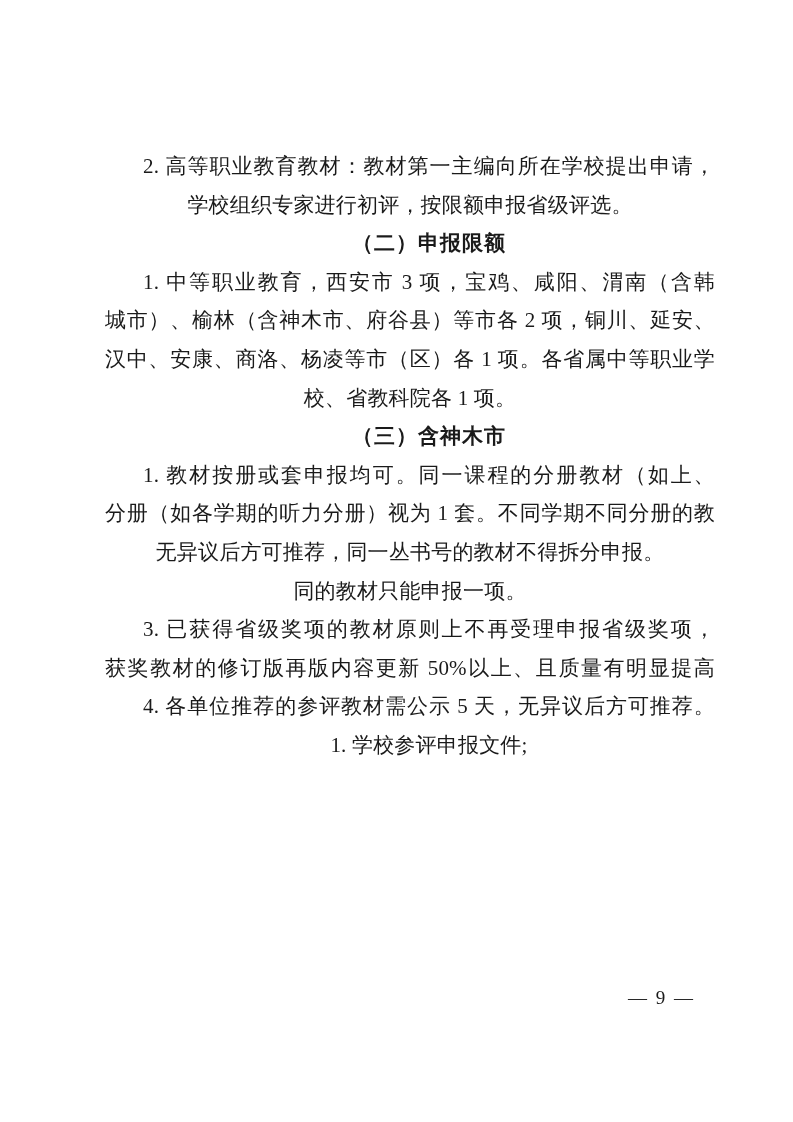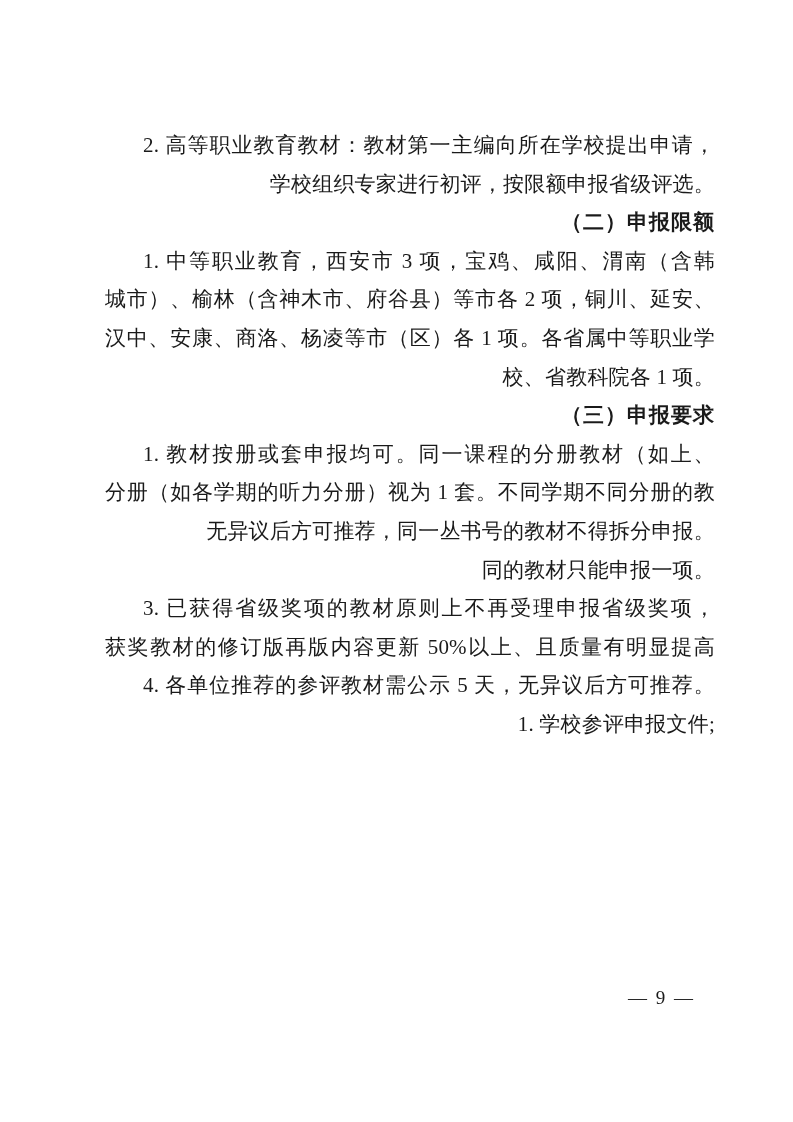--- a/index.html
+++ b/index.html
@@ -12,31 +12,31 @@
     width: 793px;
     height: 1122px;
     background: #ffffff;
     overflow: hidden;
     font-family: "Liberation Serif", "DejaVu Serif", serif;
     color: #1a1a1a;
   }
   .doc {
     position: absolute;
     left: 105px;
-    top: 126px;
+    top: 147px;
     width: 610px;
   }
   .line {
     height: 38.6px;
     line-height: 38.6px;
     font-size: 21px;
     letter-spacing: 0.2px;
     white-space: normal;
     overflow: hidden;
-    text-align: right;
+    text-align: center;
   }
   .indent {
     text-indent: 38px;
   }
   .fill {
     text-align: justify;
     text-align-last: justify;
     text-justify: inter-character;
   }
   .heading-kai {
@@ -66,21 +66,21 @@
 
 <div class="page">
   <div class="doc">
     <div class="line indent fill">2. 高等职业教育教材：教材第一主编向所在学校提出申请，</div>
     <div class="line">学校组织专家进行初评，按限额申报省级评选。</div>
     <div class="line indent heading-kai">（二）申报限额</div>
     <div class="line indent fill">1. 中等职业教育，西安市 3 项，宝鸡、咸阳、渭南（含韩</div>
     <div class="line fill">城市）、榆林（含神木市、府谷县）等市各 2 项，铜川、延安、</div>
     <div class="line fill">汉中、安康、商洛、杨凌等市（区）各 1 项。各省属中等职业学</div>
     <div class="line">校、省教科院各 1 项。</div>
-    <div class="line indent heading-kai">（三）申报要求</div>
+    <div class="line indent heading-kai">（三）含神木市</div>
     <div class="line indent fill">1. 教材按册或套申报均可。同一课程的分册教材（如上、</div>
     <div class="line fill">分册（如各学期的听力分册）视为 1 套。不同学期不同分册的教</div>
     <div class="line">无异议后方可推荐，同一丛书号的教材不得拆分申报。</div>
     <div class="line">同的教材只能申报一项。</div>
     <div class="line indent fill">3. 已获得省级奖项的教材原则上不再受理申报省级奖项，</div>
     <div class="line fill">获奖教材的修订版再版内容更新 50%以上、且质量有明显提高</div>
     <div class="line indent fill">4. 各单位推荐的参评教材需公示 5 天，无异议后方可推荐。</div>
     <div class="line indent">1. 学校参评申报文件;</div>
   </div>
 

